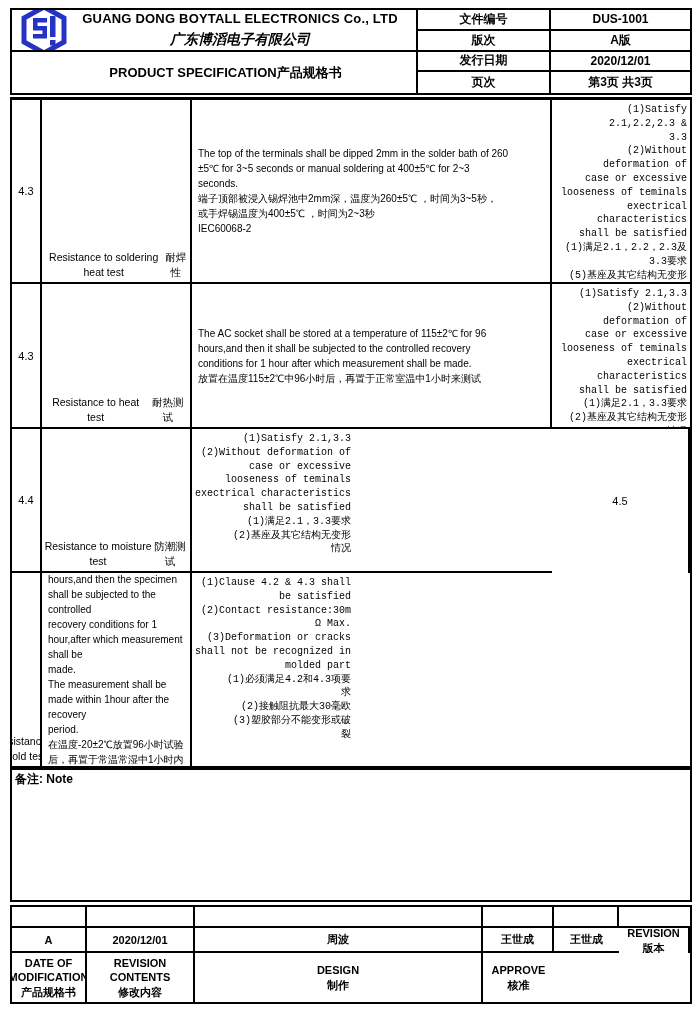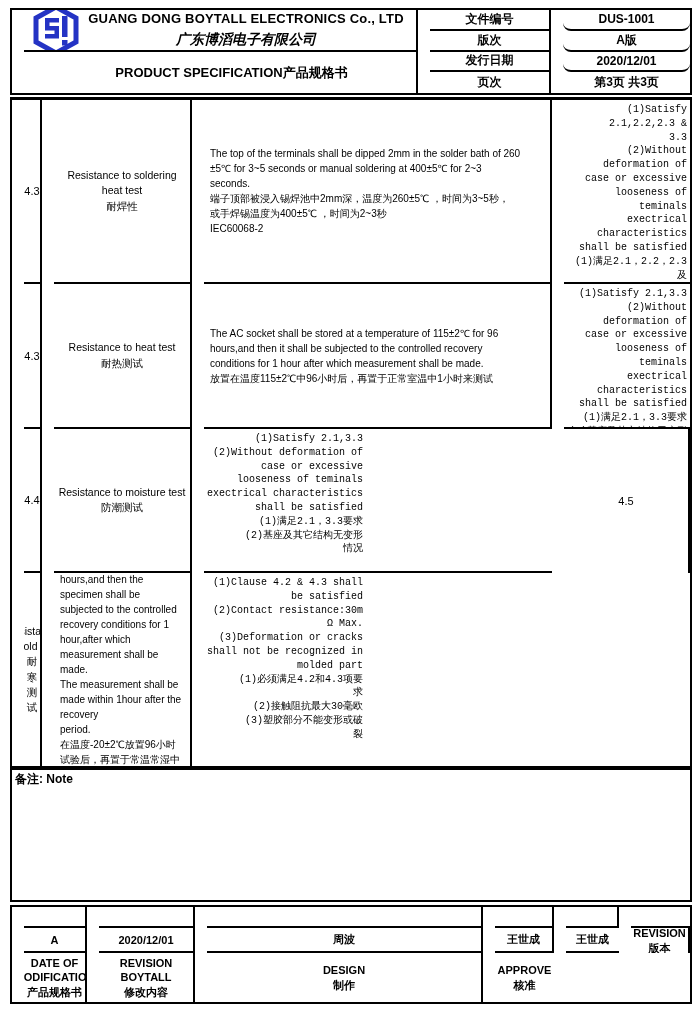--- a/index.html
+++ b/index.html
@@ -6,47 +6,47 @@
   .page{
     position:relative;
     width:700px;height:1016px;
     background:#ffffff;
     font-family:"Liberation Sans", sans-serif;
     color:#000;
     overflow:hidden;
   }
   .tbl{position:absolute;left:10px;width:682px;border:2px solid #000;box-sizing:border-box;background:#fff;}
   .grid{display:grid;width:100%;height:100%;box-sizing:border-box;}
-  .cell{box-sizing:border-box;overflow:hidden;margin-left:12px;}
+  .cell{box-sizing:border-box;overflow:hidden;}
   .br{border-right:2px solid #000;}
   .bb{border-bottom:2px solid #000;}
   .cc{display:flex;align-items:center;justify-content:center;text-align:center;}
   .tl{display:flex;align-items:flex-start;justify-content:flex-start;text-align:right;font-family:Liberation Mono, monospace;}
   .vc{display:flex;align-items:center;justify-content:flex-start;text-align:left;}
   .pre{white-space:pre-line;}
 
   
   #header-table{top:8px;height:87px;}
   #header-table .grid{grid-template-columns:406px 133px 1fr;grid-template-rows:repeat(4,1fr);}
   .company-block{grid-row:1/3;grid-column:1;display:flex;align-items:center;padding:2px 4px;}
   .company-names{flex:1;text-align:center;line-height:1.45;}
   .company-en{font-size:13px;font-weight:bold;letter-spacing:.2px;}
   .company-cn{font-size:14px;font-weight:bold;font-style:italic;}
   .product-block{grid-row:3/5;grid-column:1;flex-direction:row;line-height:1.5;padding-left:23px;}
   .product-en{font-size:13px;font-weight:bold;}
   .product-cn{font-size:13px;font-weight:bold;}
   .hlabel{font-size:12px;font-weight:bold;}
-  .hvalue{font-size:12px;font-weight:bold;border-radius:8px;}
+  .hvalue{font-size:12px;font-weight:bold;}
   .logo{width:48px;height:50px;flex:0 0 auto;margin-left:4px;}
 
   
   #spec-table{top:97px;height:671px;border-top-width:3px;}
   #spec-table .grid{grid-template-columns:30px 150px 360px 1fr;grid-template-rows:184px 145px 144px 1fr;}
   .no-cell{font-size:11px;}
-  .name-cell{font-size:10.5px;line-height:1.45;padding:2px;flex-direction:column;}
+  .name-cell{font-size:10.5px;line-height:1.45;padding:2px;flex-direction:row;align-items:flex-end;}
   .desc-cell{font-size:10px;line-height:1.5;padding:9px 6px;}
   .req-cell{font-size:10px;line-height:1.38;padding:3px 3px;}
 
   
   #note-box{top:768px;height:134px;}
   .note-label{font-size:12px;font-weight:bold;padding:1px 3px;}
 
   
   #rev-table{top:905px;height:99px;}
   #rev-table .grid{grid-template-columns:75px 108px 288px 71px 65px 1fr;grid-template-rows:21px 25px 1fr;}
@@ -204,21 +204,21 @@
 
       <div class="cell br cc rev-head">
         <div>REVISION</div>
         <div>版本</div>
       </div>
       <div class="cell br cc rev-head">
         <div>DATE OF MODIFICATION</div>
         <div>产品规格书</div>
       </div>
       <div class="cell br cc rev-head">
-        <div>REVISION BOYTALL</div>
+        <div>REVISION CONTENTS</div>
         <div>修改内容</div>
       </div>
       <div class="cell br cc rev-head">
         <div>DESIGN</div>
         <div>制作</div>
       </div>
       <div class="cell cc rev-head">
         <div>APPROVE</div>
         <div>核准</div>
       </div>

